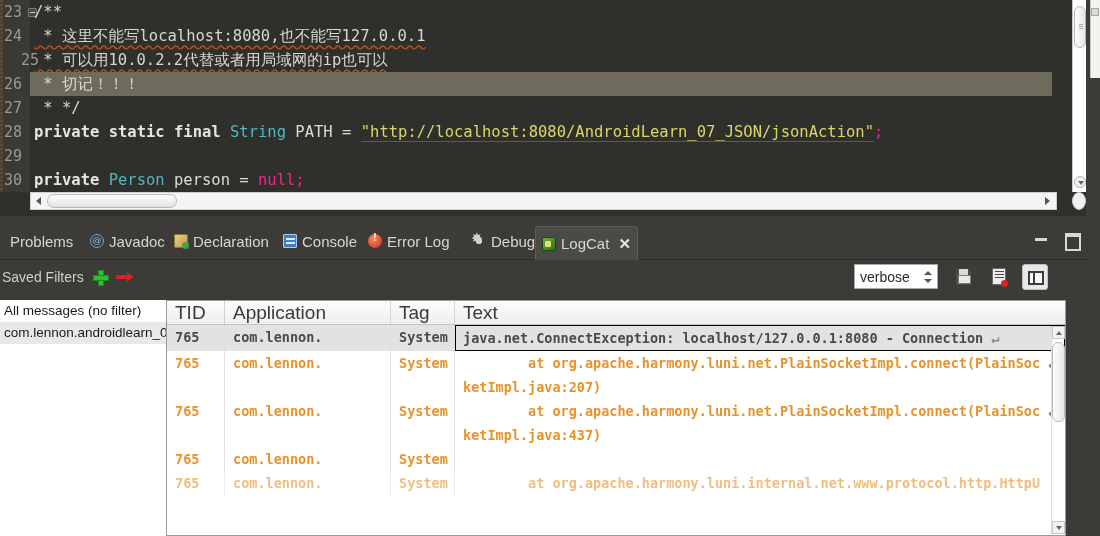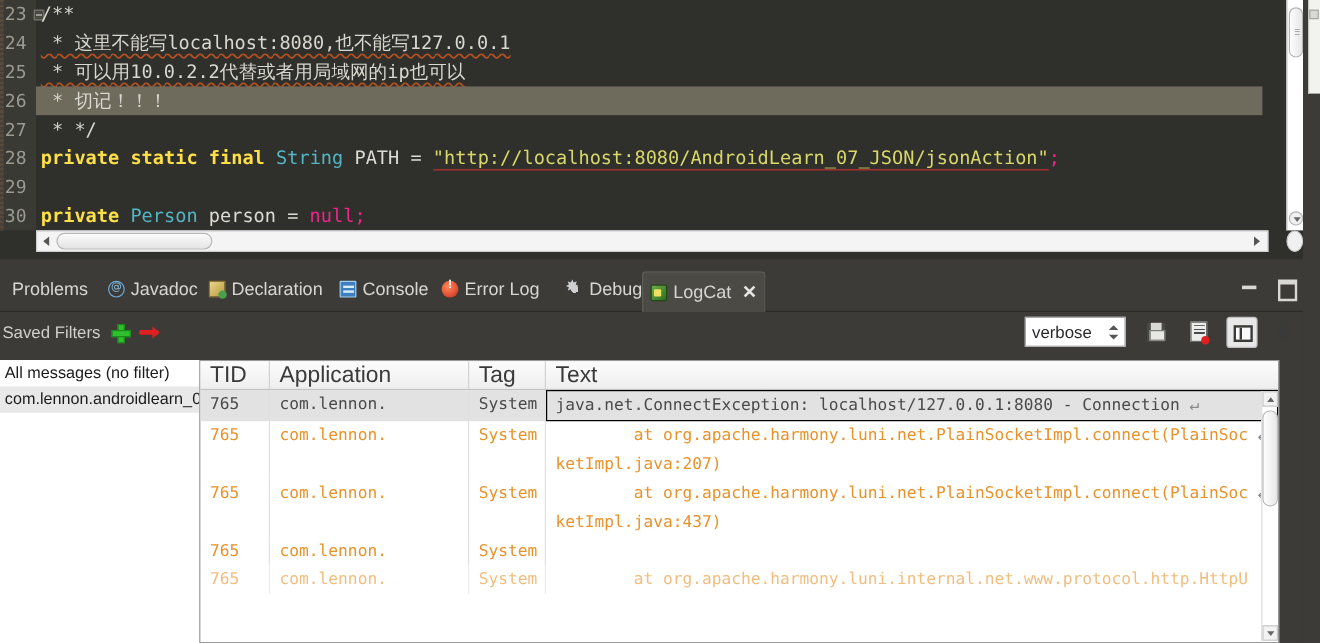--- a/index.html
+++ b/index.html
@@ -44,21 +44,21 @@
   }
   .cl {
     position: absolute; left: 4px; height: 24px; line-height: 24px;
     white-space: pre; font-family: "DejaVu Sans Mono", monospace; font-size: 15.5px;
     color: #d8d8d0;
   }
   .hl-line {
     position: absolute; left: 0; width: 1022px; height: 24px; background: #6e6a5c;
   }
   .cm { color: #d8d8d0; }
-  .kw { color: #fde047; font-weight: bold; }
+  .kw { color: #e5e5e5; font-weight: bold; }
   .ty { color: #52b6c4; }
   .st { color: #d8d86a; }
   .nl { color: #f0258c; }
   .id { color: #dcdcd4; }
   .under-red {
     border-bottom: 1px solid #c03030;
   }
   .squiggle {
     text-decoration: underline; text-decoration-style: wavy;
     text-decoration-color: #b05020; text-underline-offset: 3px;
@@ -319,21 +319,21 @@
   .col-tid { width: 58px; }
   .col-app { width: 166px; }
   .col-tag { width: 64px; }
   .col-text { flex: 1; border-right: none; }
   .lt-body { position: relative; height: 210px; overflow: hidden; }
   .lt-row {
     display: flex; min-height: 24px; font-family: "DejaVu Sans Mono", monospace;
     font-size: 13.5px; color: #e8922a; cursor: default;
   }
   .lt-row.selected { background: #e2e2e2; color: #4a4a4a; }
-  .lt-td { padding-left: 8px; line-height: 24px; border-right: 1px solid #e0e0e0; overflow: hidden; white-space: nowrap; }
+  .lt-td { padding-left: 8px; line-height: 24px; border-right: 1px solid #e0e0e0; overflow: hidden; white-space: nowrap; font-weight: bold; }
   .lt-td.col-text { border-right: none; white-space: pre; position: relative; }
   .lt-row.selected .lt-td.col-text {
     border: 1px solid #000; background: #e2e2e2; padding-left: 7px;
   }
   .wrapmark { color: #888; }
   .cont-line {
     display: block; height: 24px; line-height: 24px; white-space: pre;
   }
   .selbox-wrap {
     border: 1px solid #000; display: inline-block; padding: 0 4px;
@@ -379,21 +379,21 @@
 
 <div id="app">
 
   <div class="editor">
     <div class="editor-gutter">
       <div class="gutter-stripe"></div>
       <div id="gutter-nums">
           <div class="ln" style="top: 0px;">23</div>
           <div class="fold-marker" style="top: 8px;"></div>
           <div class="ln" style="top: 24px;">24</div>
-          <div class="ln" style="top: 48px;">25</div>
+          <div class="ln" style="top: 48px; margin-left: 17px;">25</div>
           <div class="ln" style="top: 72px;">26</div>
           <div class="ln" style="top: 96px;">27</div>
           <div class="ln" style="top: 120px;">28</div>
           <div class="ln" style="top: 144px;">29</div>
           <div class="ln" style="top: 168px;">30</div>
         </div>
     </div>
     <div class="code-area">
       <div id="code-lines">
           <div class="cl" style="top: 0px;"><span class="cm">/**</span></div>

